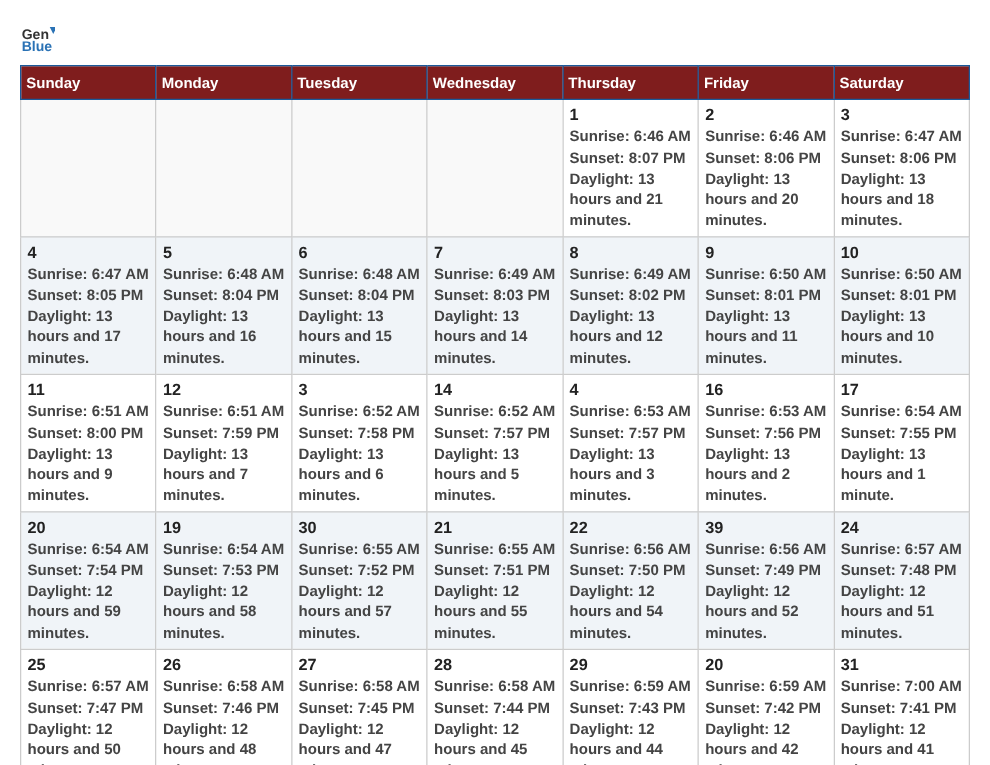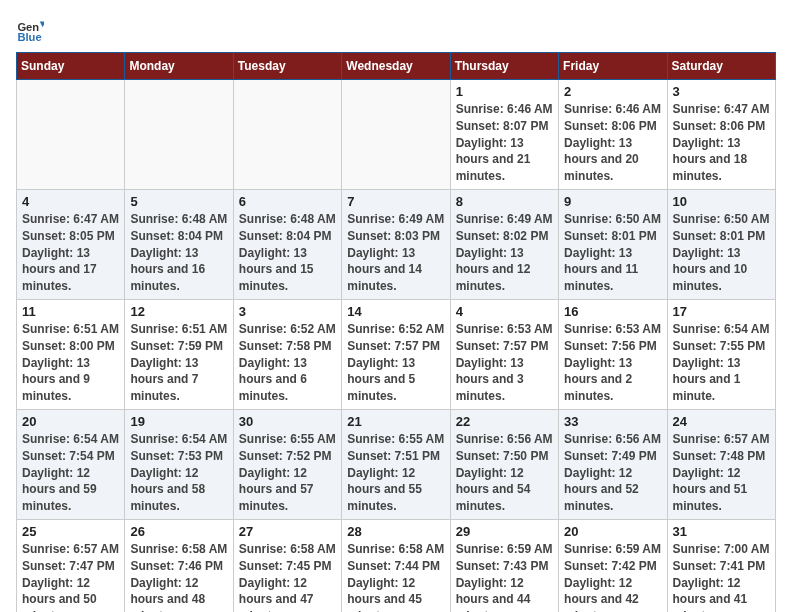--- a/index.html
+++ b/index.html
@@ -254,21 +254,21 @@
 Sunset: 7:51 PM
 Daylight: 12 hours and 55 minutes.</div>
         </td>
         <td class="alt-bg">
           <span class="day-number">22</span>
           <div class="day-info" style="white-space: pre-line;">Sunrise: 6:56 AM
 Sunset: 7:50 PM
 Daylight: 12 hours and 54 minutes.</div>
         </td>
         <td class="alt-bg">
-          <span class="day-number">33</span>
+          <span class="day-number">39</span>
           <div class="day-info" style="white-space: pre-line;">Sunrise: 6:56 AM
 Sunset: 7:49 PM
 Daylight: 12 hours and 52 minutes.</div>
         </td>
         <td class="alt-bg">
           <span class="day-number">24</span>
           <div class="day-info" style="white-space: pre-line;">Sunrise: 6:57 AM
 Sunset: 7:48 PM
 Daylight: 12 hours and 51 minutes.</div>
         </td>

